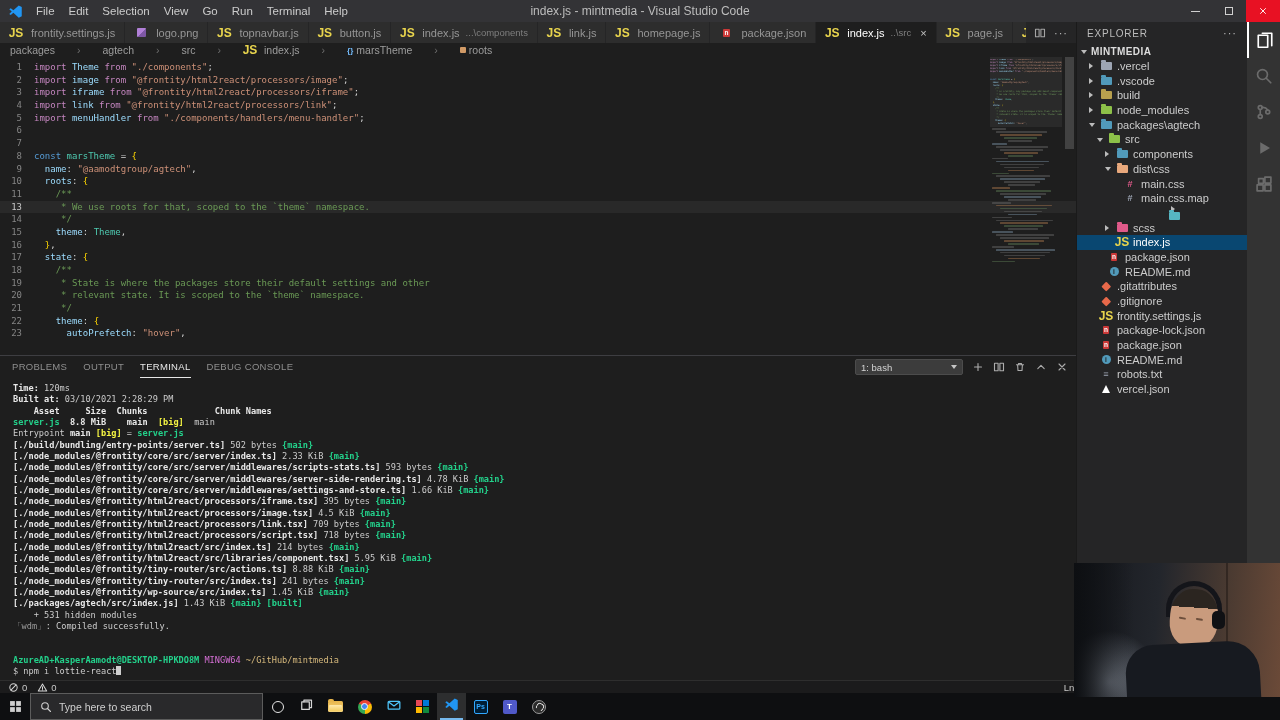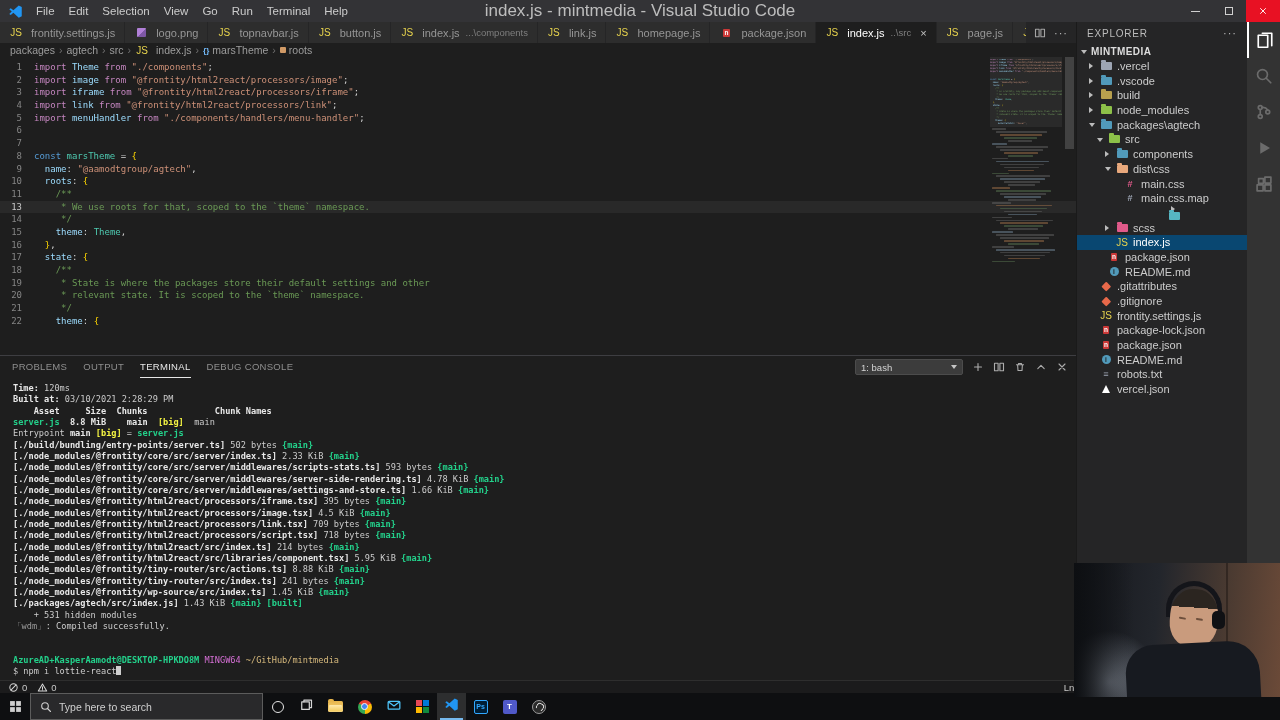--- a/index.html
+++ b/index.html
@@ -2,39 +2,39 @@
 <html><head>
 <meta charset="utf-8">
 <style>
 *{margin:0;padding:0;box-sizing:border-box}
 html,body{width:1280px;height:720px;overflow:hidden}
 body{position:relative;background:#1e1e1e;font-family:"Liberation Sans",sans-serif;color:#ccc}
 
 .titlebar{position:absolute;top:0;left:0;right:0;height:22px;background:#333336;display:flex;align-items:center;z-index:10}
 .vscode-logo{width:15px;height:15px;margin:0 6px 0 8px;display:flex;align-items:center}
 .menu-item{padding:0 7px;height:22px;display:flex;align-items:center;font-size:11.5px;color:#cccccc}
-.window-title{position:absolute;left:50%;transform:translateX(-50%);height:22px;display:flex;align-items:center;font-size:17px;color:#bdbdbd;white-space:nowrap}
+.window-title{position:absolute;left:50%;transform:translateX(-50%);height:22px;display:flex;align-items:center;font-size:12px;color:#bdbdbd;white-space:nowrap}
 .win-controls{position:absolute;right:0;top:0;height:22px;display:flex}
 .wc-btn{width:34px;height:22px;display:flex;align-items:center;justify-content:center}
 .min-glyph{width:9px;border-top:1px solid #d0d0d0}
 .max-glyph{width:8px;height:8px;border:1px solid #d0d0d0}
 .wc-btn.close{background:#e81123}
 
 .workbench{position:absolute;top:22px;left:0;width:1280px;height:658px;display:flex}
 .editor-col{width:1076px;display:flex;flex-direction:column}
 
 .tabbar{position:relative;height:21px;background:#252526;display:flex;align-items:stretch;overflow:hidden}
 .tab{display:flex;align-items:center;padding:0 9px;background:#2d2d2d;border-right:1px solid #252526;font-size:11px;color:#969696;gap:4px;white-space:nowrap}
 .tab.active{background:#1e1e1e;color:#fff}
 .tab-detail{color:#7f7f7f;font-size:9.5px;margin-left:2px}
 .tab-close{margin-left:5px;color:#c5c5c5;font-size:11px;line-height:10px}
 .tab-actions{position:absolute;right:0;top:0;height:21px;background:#252526;display:flex;align-items:center;gap:8px;padding:0 8px}
 .ta-more{color:#bbb;font-size:11px;letter-spacing:1px}
 
-.breadcrumb{height:14px;background:#1e1e1e;display:flex;align-items:center;padding-left:10px;gap:2px;font-size:10.5px;color:#9d9d9d}
+.breadcrumb{height:14px;background:#1e1e1e;display:flex;align-items:center;padding-left:10px;gap:20px;font-size:10.5px;color:#9d9d9d}
 .bc-item{display:flex;align-items:center;gap:3px;color:#9d9d9d}
 .bc-sep{color:#6e6e6e;margin:0 2px}
 .sym-obj{color:#75beff;font-size:8px;font-weight:700}
 .sym-prop{width:6px;height:6px;background:#d19a66;border-radius:1px}
 
 .editor{position:relative;height:298px;background:#1e1e1e;overflow:hidden}
 #code-lines{padding-top:4px}
 .code-row{display:flex;height:12.7px;width:100%}
 .code-row.current{background:rgba(255,255,255,.05)}
 .ln{width:34px;min-width:34px;text-align:right;padding-right:12px;color:#858585;font:9px/12.7px "DejaVu Sans Mono",monospace}
@@ -68,21 +68,21 @@
 .sidebar-header{height:22px;display:flex;align-items:center;justify-content:space-between;padding:0 10px;font-size:10px;letter-spacing:.8px;color:#bbbbbb}
 .trow{height:14.7px;display:flex;align-items:center;font-size:11px;color:#cccccc;white-space:nowrap;overflow:hidden}
 .trow.sel{background:#094771;color:#fff}
 .trow.root{font-size:10px;font-weight:700;letter-spacing:.4px;color:#dddddd}
 .tlabel{white-space:nowrap}
 .chev{width:10px;min-width:10px;display:flex;align-items:center}
 .chev.r::before{content:"";border-left:4px solid #bcbcbc;border-top:3.5px solid transparent;border-bottom:3.5px solid transparent}
 .chev.d::before{content:"";border-top:4px solid #bcbcbc;border-left:3.5px solid transparent;border-right:3.5px solid transparent;margin-top:1px}
 
 .fi{width:14px;min-width:14px;height:13px;display:flex;align-items:center;justify-content:center;margin-right:4px;font-family:"Liberation Sans",sans-serif}
-.fi-js{color:#e8d44d;font-size:10px;font-weight:400}
+.fi-js{color:#e8d44d;font-size:12px;font-weight:700}
 .npm-glyph{background:#cb3837;color:#fff;font-size:6.5px;font-weight:700;padding:0 1.5px;border-radius:1px;line-height:8px}
 .fi-css{color:#e05a8a;font-weight:700;font-size:9px}
 .fi-map{color:#9da5b4;font-weight:700;font-size:9px}
 .info-badge{width:9px;height:9px;border-radius:50%;background:#519aba;color:#1e1e1e;font-size:6.5px;font-weight:700;display:flex;align-items:center;justify-content:center}
 .git-glyph{width:6.5px;height:6.5px;background:#e8694a;transform:rotate(45deg);border-radius:1px;display:block}
 .fi-txt{color:#9da5b4;font-size:9px}
 .vercel-glyph{width:0;height:0;border-left:4.5px solid transparent;border-right:4.5px solid transparent;border-bottom:8px solid #fff;display:block}
 .img-glyph{width:9px;height:9px;border-radius:1px;background:linear-gradient(135deg,#b180d7 0 55%,#7e57a5 55%);display:block}
 .folder{width:11px;height:8px;border-radius:1px;position:relative;display:block}
 .folder::before{content:"";position:absolute;top:-2px;left:0;width:5px;height:2.2px;background:inherit;border-radius:1px 1px 0 0}
@@ -331,20 +331,24 @@
             <span class="ln">20</span>
             <span class="ct"><span class="c-com">     * relevant state. It is scoped to the `theme` namespace.</span></span>
           </div>
           <div class="code-row">
             <span class="ln">21</span>
             <span class="ct"><span class="c-com">     */</span></span>
           </div>
           <div class="code-row">
             <span class="ln">22</span>
             <span class="ct"><span class="c-pun">    </span><span class="c-id">theme</span><span class="c-pun">: </span><span class="c-br">{</span></span>
+          </div>
+          <div class="code-row">
+            <span class="ln">23</span>
+            <span class="ct"><span class="c-pun">      </span><span class="c-id">autoPrefetch</span><span class="c-pun">: </span><span class="c-str">"hover"</span><span class="c-pun">,</span></span>
           </div>
         </div>
       <div class="minimap" id="minimap">
           <div class="mm-line"><span class="c-kw">import </span><span class="c-id">Theme</span><span class="c-kw"> from </span><span class="c-str">"./components"</span><span class="c-pun">;</span></div>
           <div class="mm-line"><span class="c-kw">import </span><span class="c-id">image</span><span class="c-kw"> from </span><span class="c-str">"@frontity/html2react/processors/image"</span></div>
           <div class="mm-line"><span class="c-kw">import </span><span class="c-id">iframe</span><span class="c-kw"> from </span><span class="c-str">"@frontity/html2react/processors/iframe"</span></div>
           <div class="mm-line"><span class="c-kw">import </span><span class="c-id">link</span><span class="c-kw"> from </span><span class="c-str">"@frontity/html2react/processors/link"</span></div>
           <div class="mm-line"><span class="c-kw">import </span><span class="c-id">menuHandler</span><span class="c-kw"> from </span><span class="c-str">"./components/handlers/menu-handler"</span></div>
           <div class="mm-line"></div>
           <div class="mm-line"></div>

